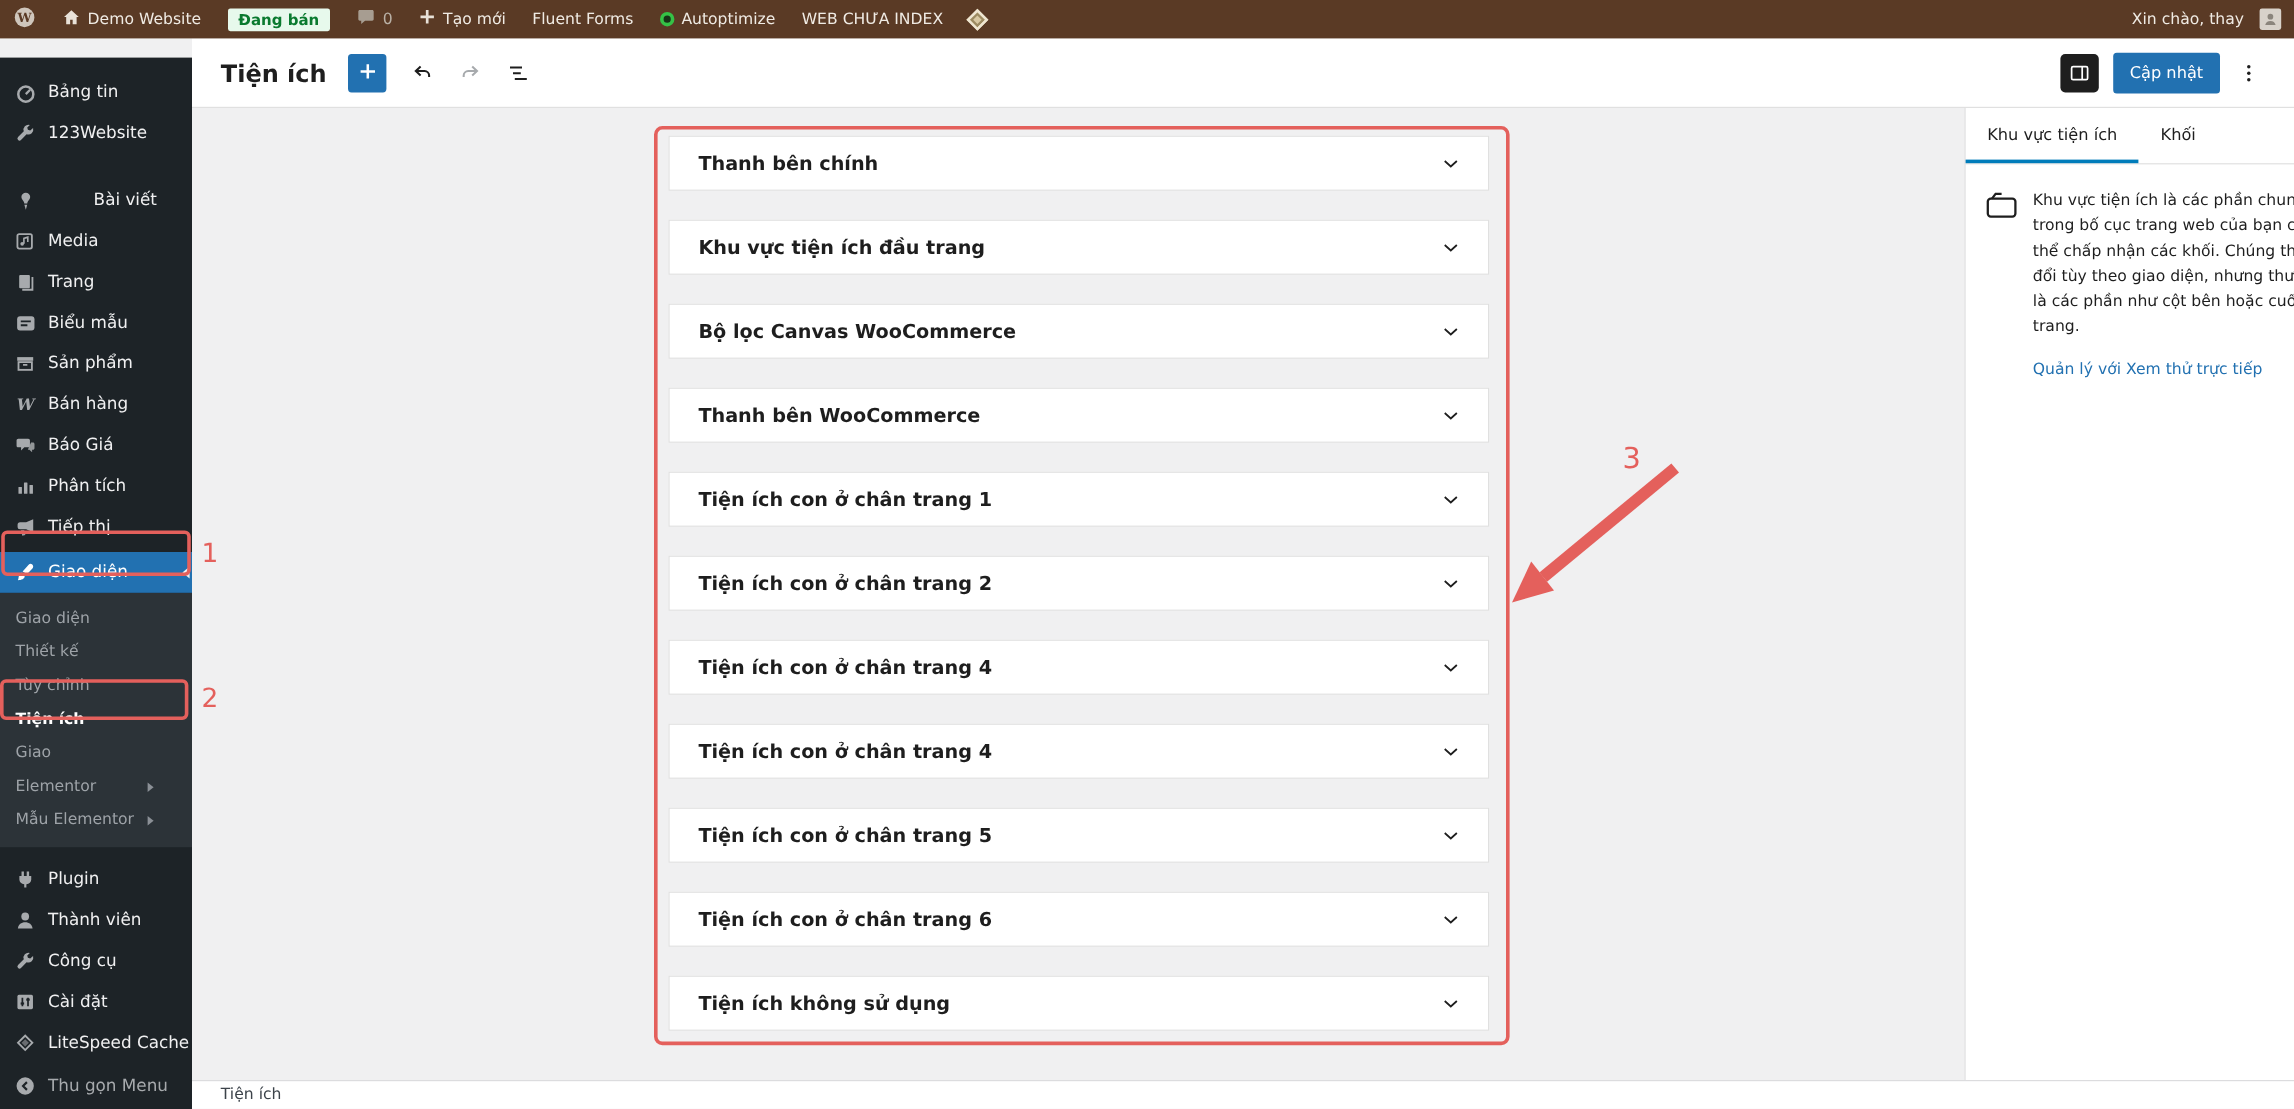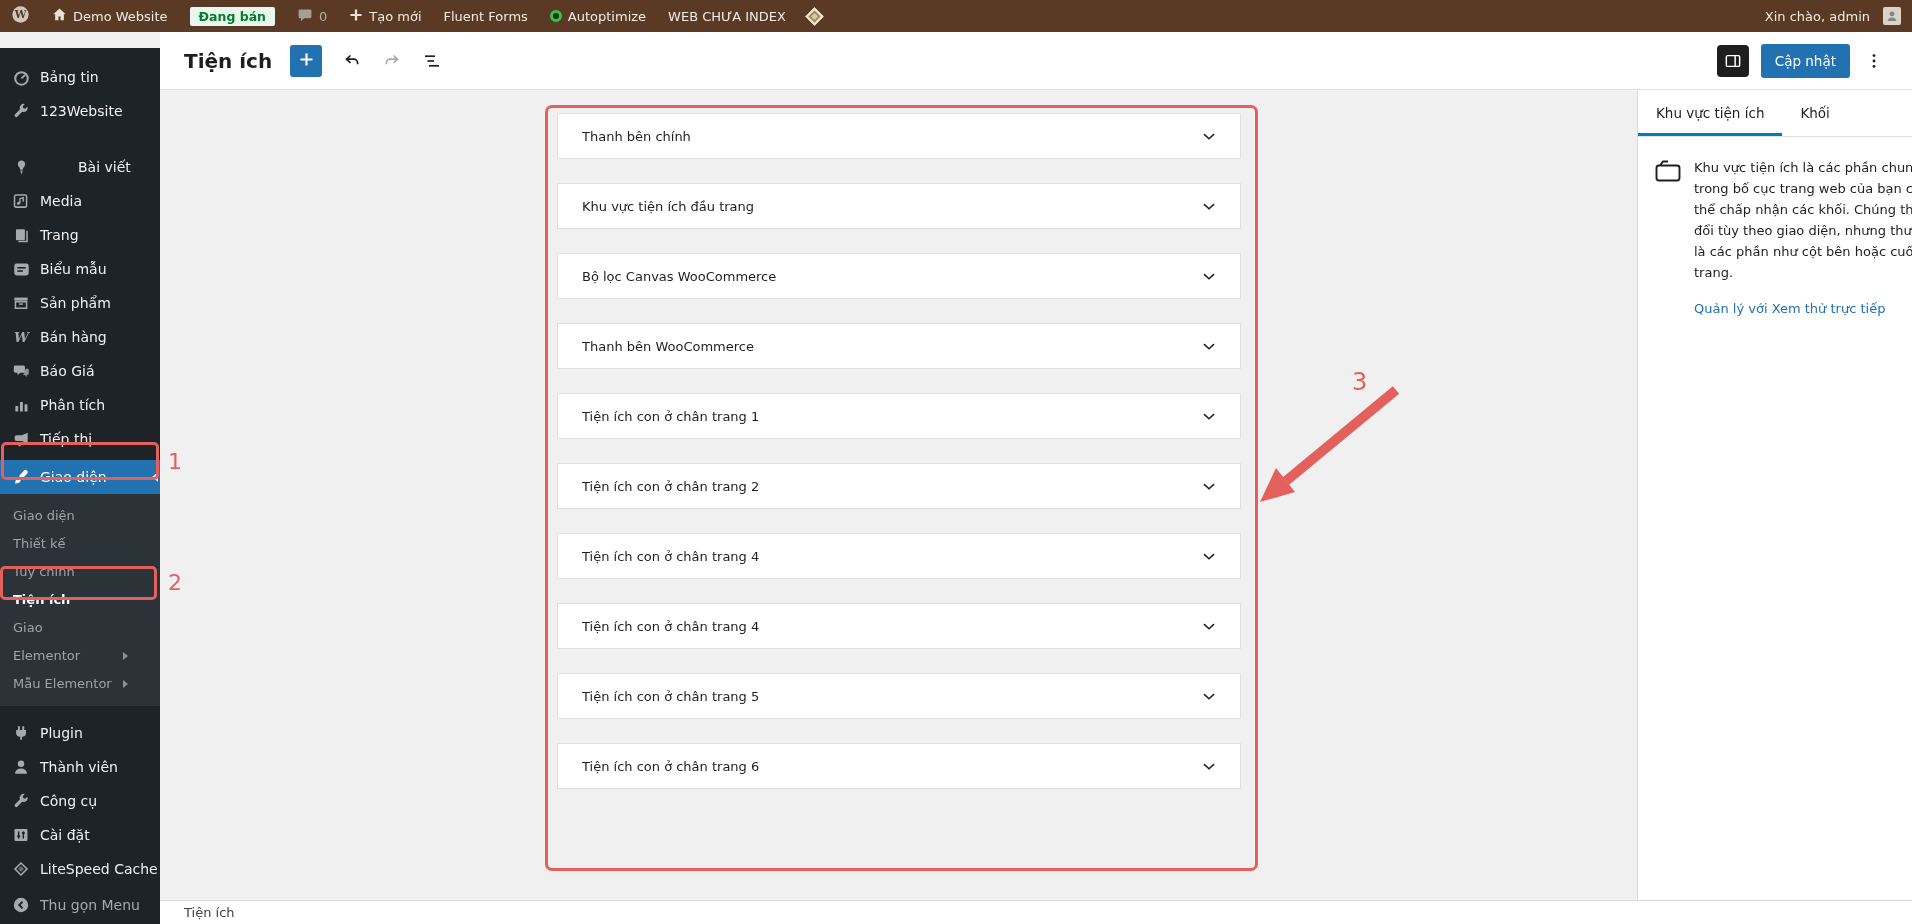--- a/index.html
+++ b/index.html
@@ -66,21 +66,21 @@
     font-family:inherit; }
   #kebab-btn { color:#1e1e1e; font-size:18px; margin-left:8px; letter-spacing:0; }
 
   
   #canvas { position:absolute; left:160px; top:90px; width:1477px; height:810px;
     background:var(--canvas_bg,#f0f0f1); }
   #widget-list { position:absolute; left:557px; top:113px; width:684px; }
   .widget-panel { height:46px; background:#fff; border:1px solid var(--border,#e0e0e0);
     display:flex; align-items:center; padding:0 20px 0 24px; margin-bottom:24px; cursor:pointer; }
   .widget-panel:last-child { margin-bottom:0; }
-  .widget-title { font-size:13px; font-weight:400; color:var(--text_dark,#1e1e1e); }
+  .widget-title { font-size:16px; font-weight:700; color:var(--text_dark,#1e1e1e); }
   .chev { margin-left:auto; color:#1e1e1e; display:inline-flex; }
 
   
   #inspector { position:absolute; left:1637px; top:90px; width:326px; height:810px;
     background:#fff; border-left:1px solid #dcdcde; }
   #inspector-tabs { height:47px; display:flex; align-items:stretch;
     border-bottom:1px solid var(--border,#e0e0e0); }
   .tab { display:flex; align-items:center; padding:0 18px; font-size:13.5px;
     color:var(--text_dark,#1e1e1e); cursor:pointer; position:relative; }
   .tab.active::after { content:""; position:absolute; left:0; right:0; bottom:0; height:3px;
@@ -154,21 +154,21 @@
     <span class="ab-item">
       <span>WEB CHƯA INDEX</span>
     </span>
     <span class="ab-item">
       <span class="ls-diamond"></span>
     </span>
   </div>
   <div class="spacer"></div>
   <div class="grp">
     <span class="ab-item">
-      <span>Xin chào, admin</span>
+      <span>Xin chào, thay</span>
       <span class="avatar">
           <svg width="14" height="14" viewBox="0 0 20 20" fill="#8b857c">
             <circle cx="10" cy="7" r="3.4"></circle>
             <path d="M3.8 17c.5-3.2 3-5 6.2-5s5.7 1.8 6.2 5z"></path>
           </svg>
         </span>
     </span>
   </div>
 </div>
 
@@ -503,20 +503,28 @@
       </span>
     </div>
     <div class="widget-panel">
       <span class="widget-title">Tiện ích con ở chân trang 6</span>
       <span class="chev">
         <svg width="22" height="22" viewBox="0 0 24 24">
           <path d="M6.5 10l5.5 5 5.5-5" fill="none" stroke="currentColor" stroke-width="1.6"></path>
         </svg>
       </span>
     </div>
+    <div class="widget-panel">
+      <span class="widget-title">Tiện ích không sử dụng</span>
+      <span class="chev">
+        <svg width="22" height="22" viewBox="0 0 24 24">
+          <path d="M6.5 10l5.5 5 5.5-5" fill="none" stroke="currentColor" stroke-width="1.6"></path>
+        </svg>
+      </span>
+    </div>
   </div>
 
 <div id="inspector">
   <div id="inspector-tabs">
     <div class="tab active">Khu vực tiện ích</div>
     <div class="tab">Khối</div>
     <button id="inspector-close">
       <svg width="17" height="17" viewBox="0 0 20 20">
           <path d="M4 4l12 12M16 4L4 16" stroke="currentColor" stroke-width="1.7"></path>
         </svg>

